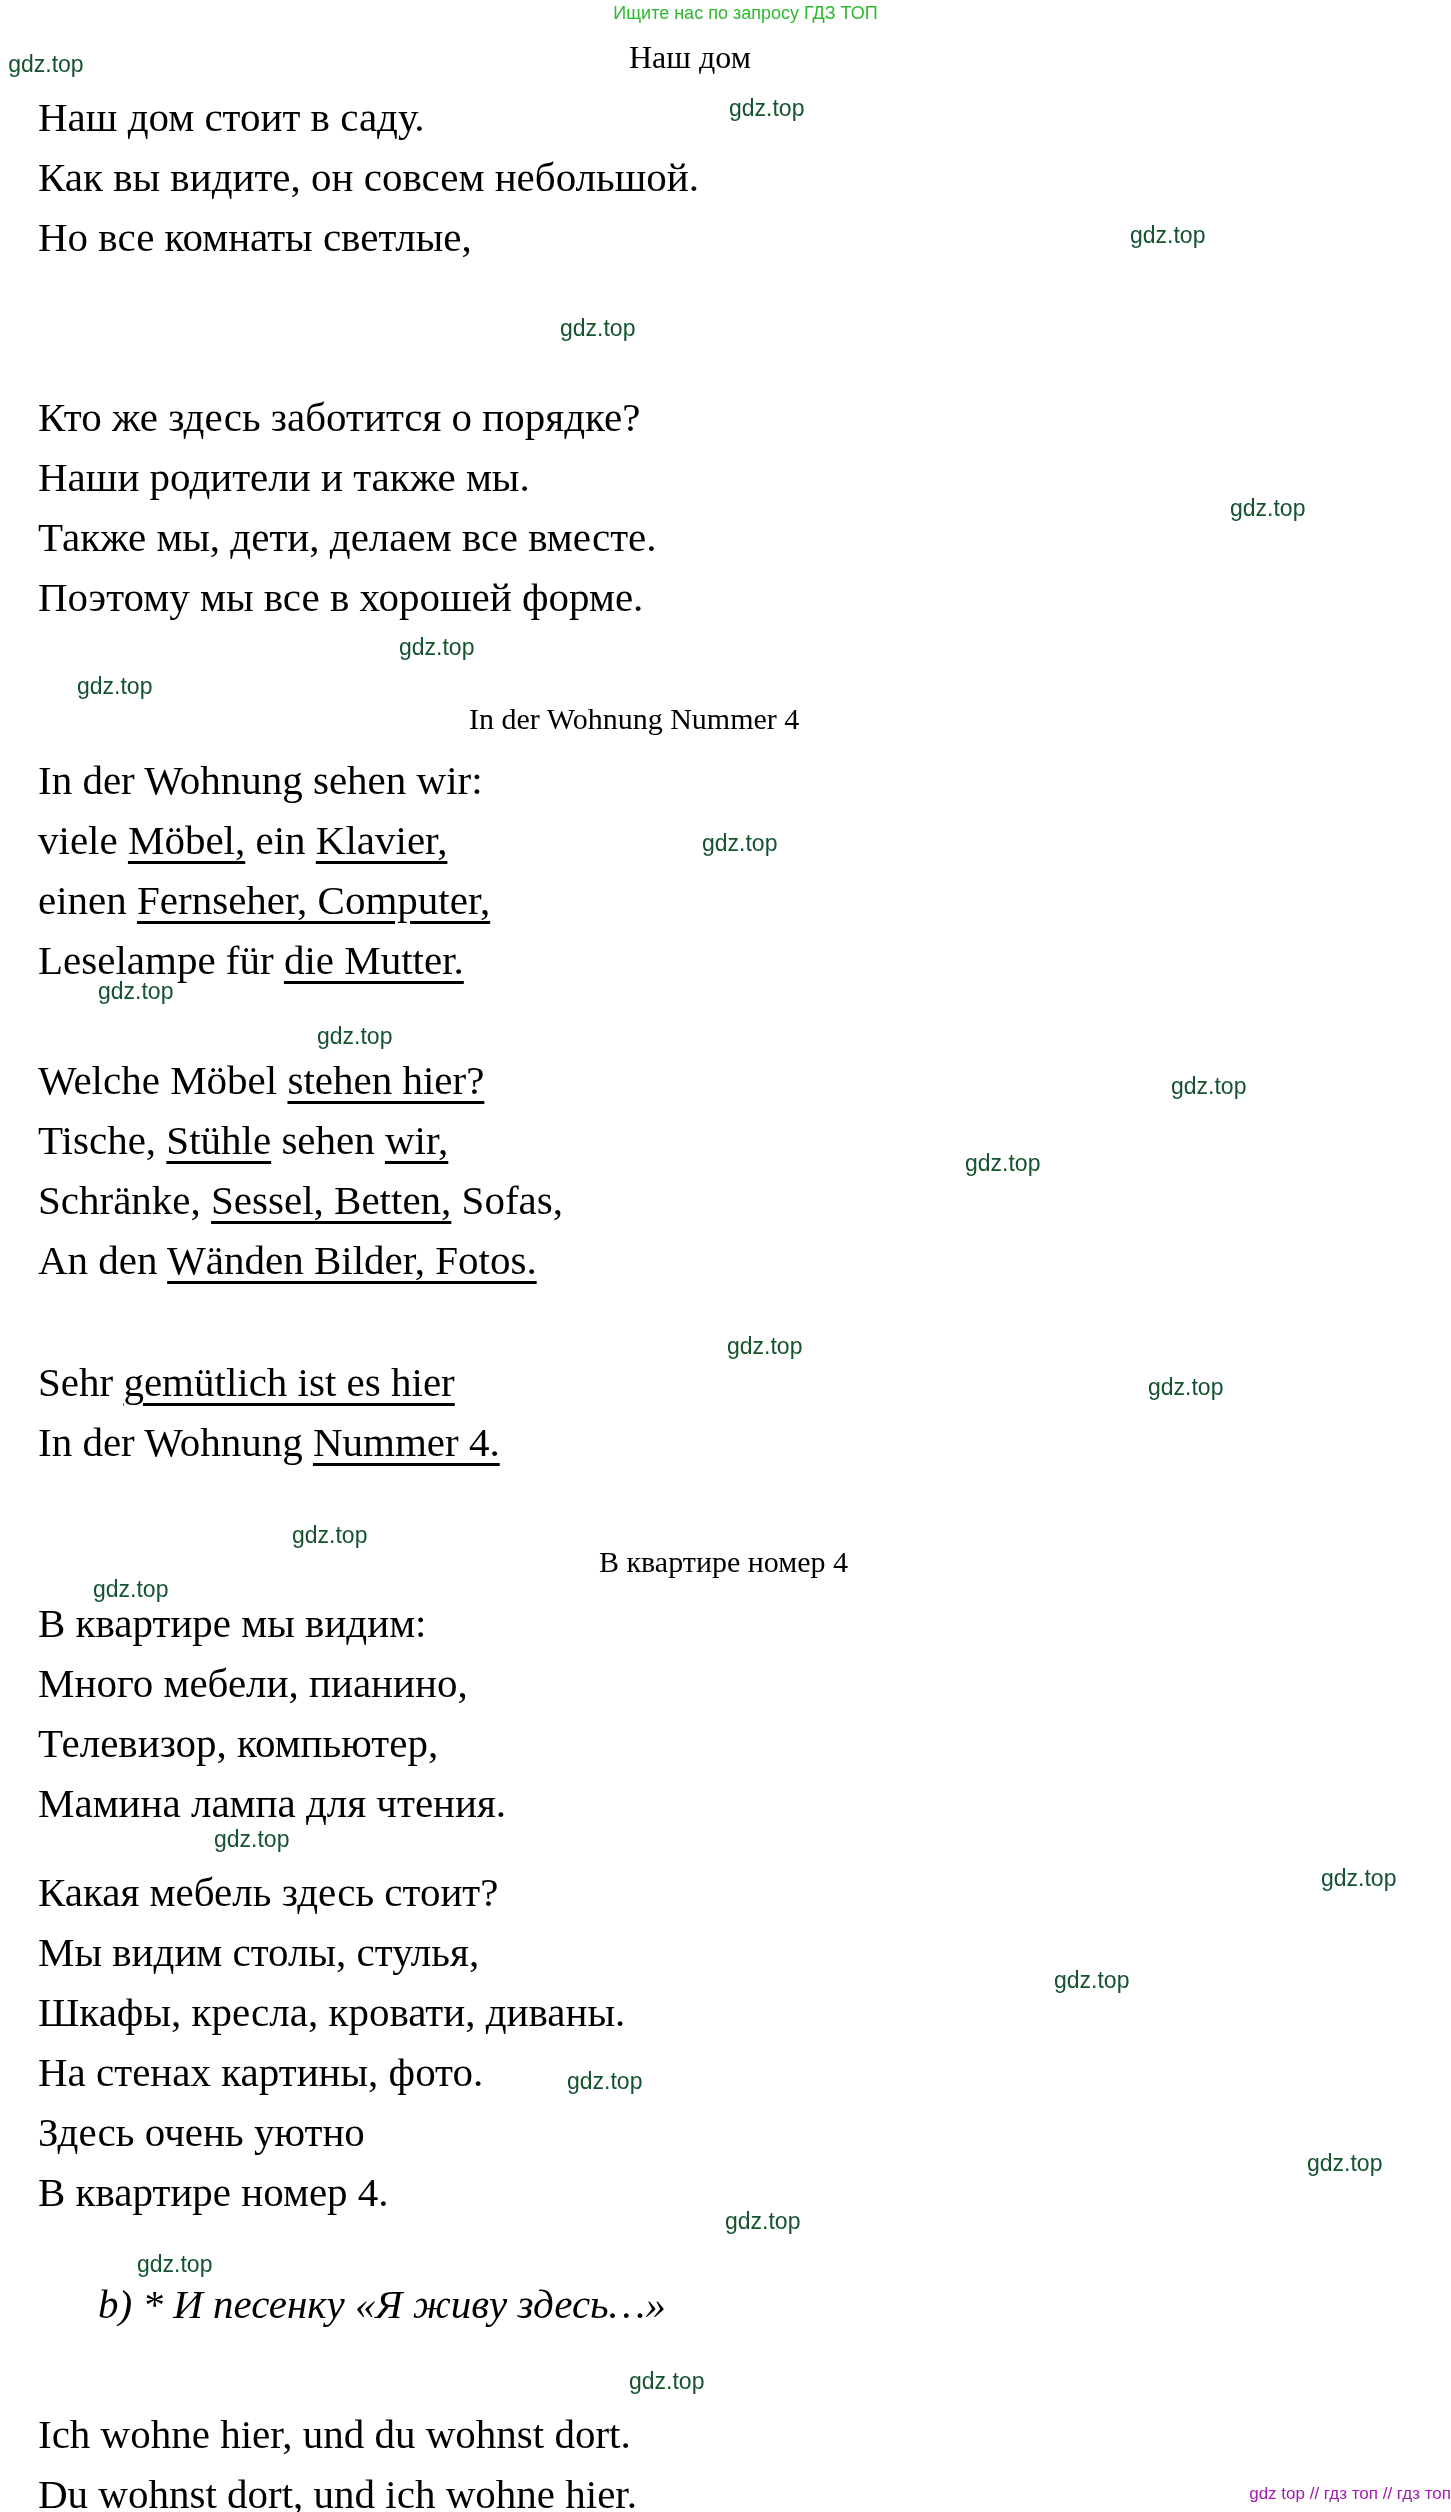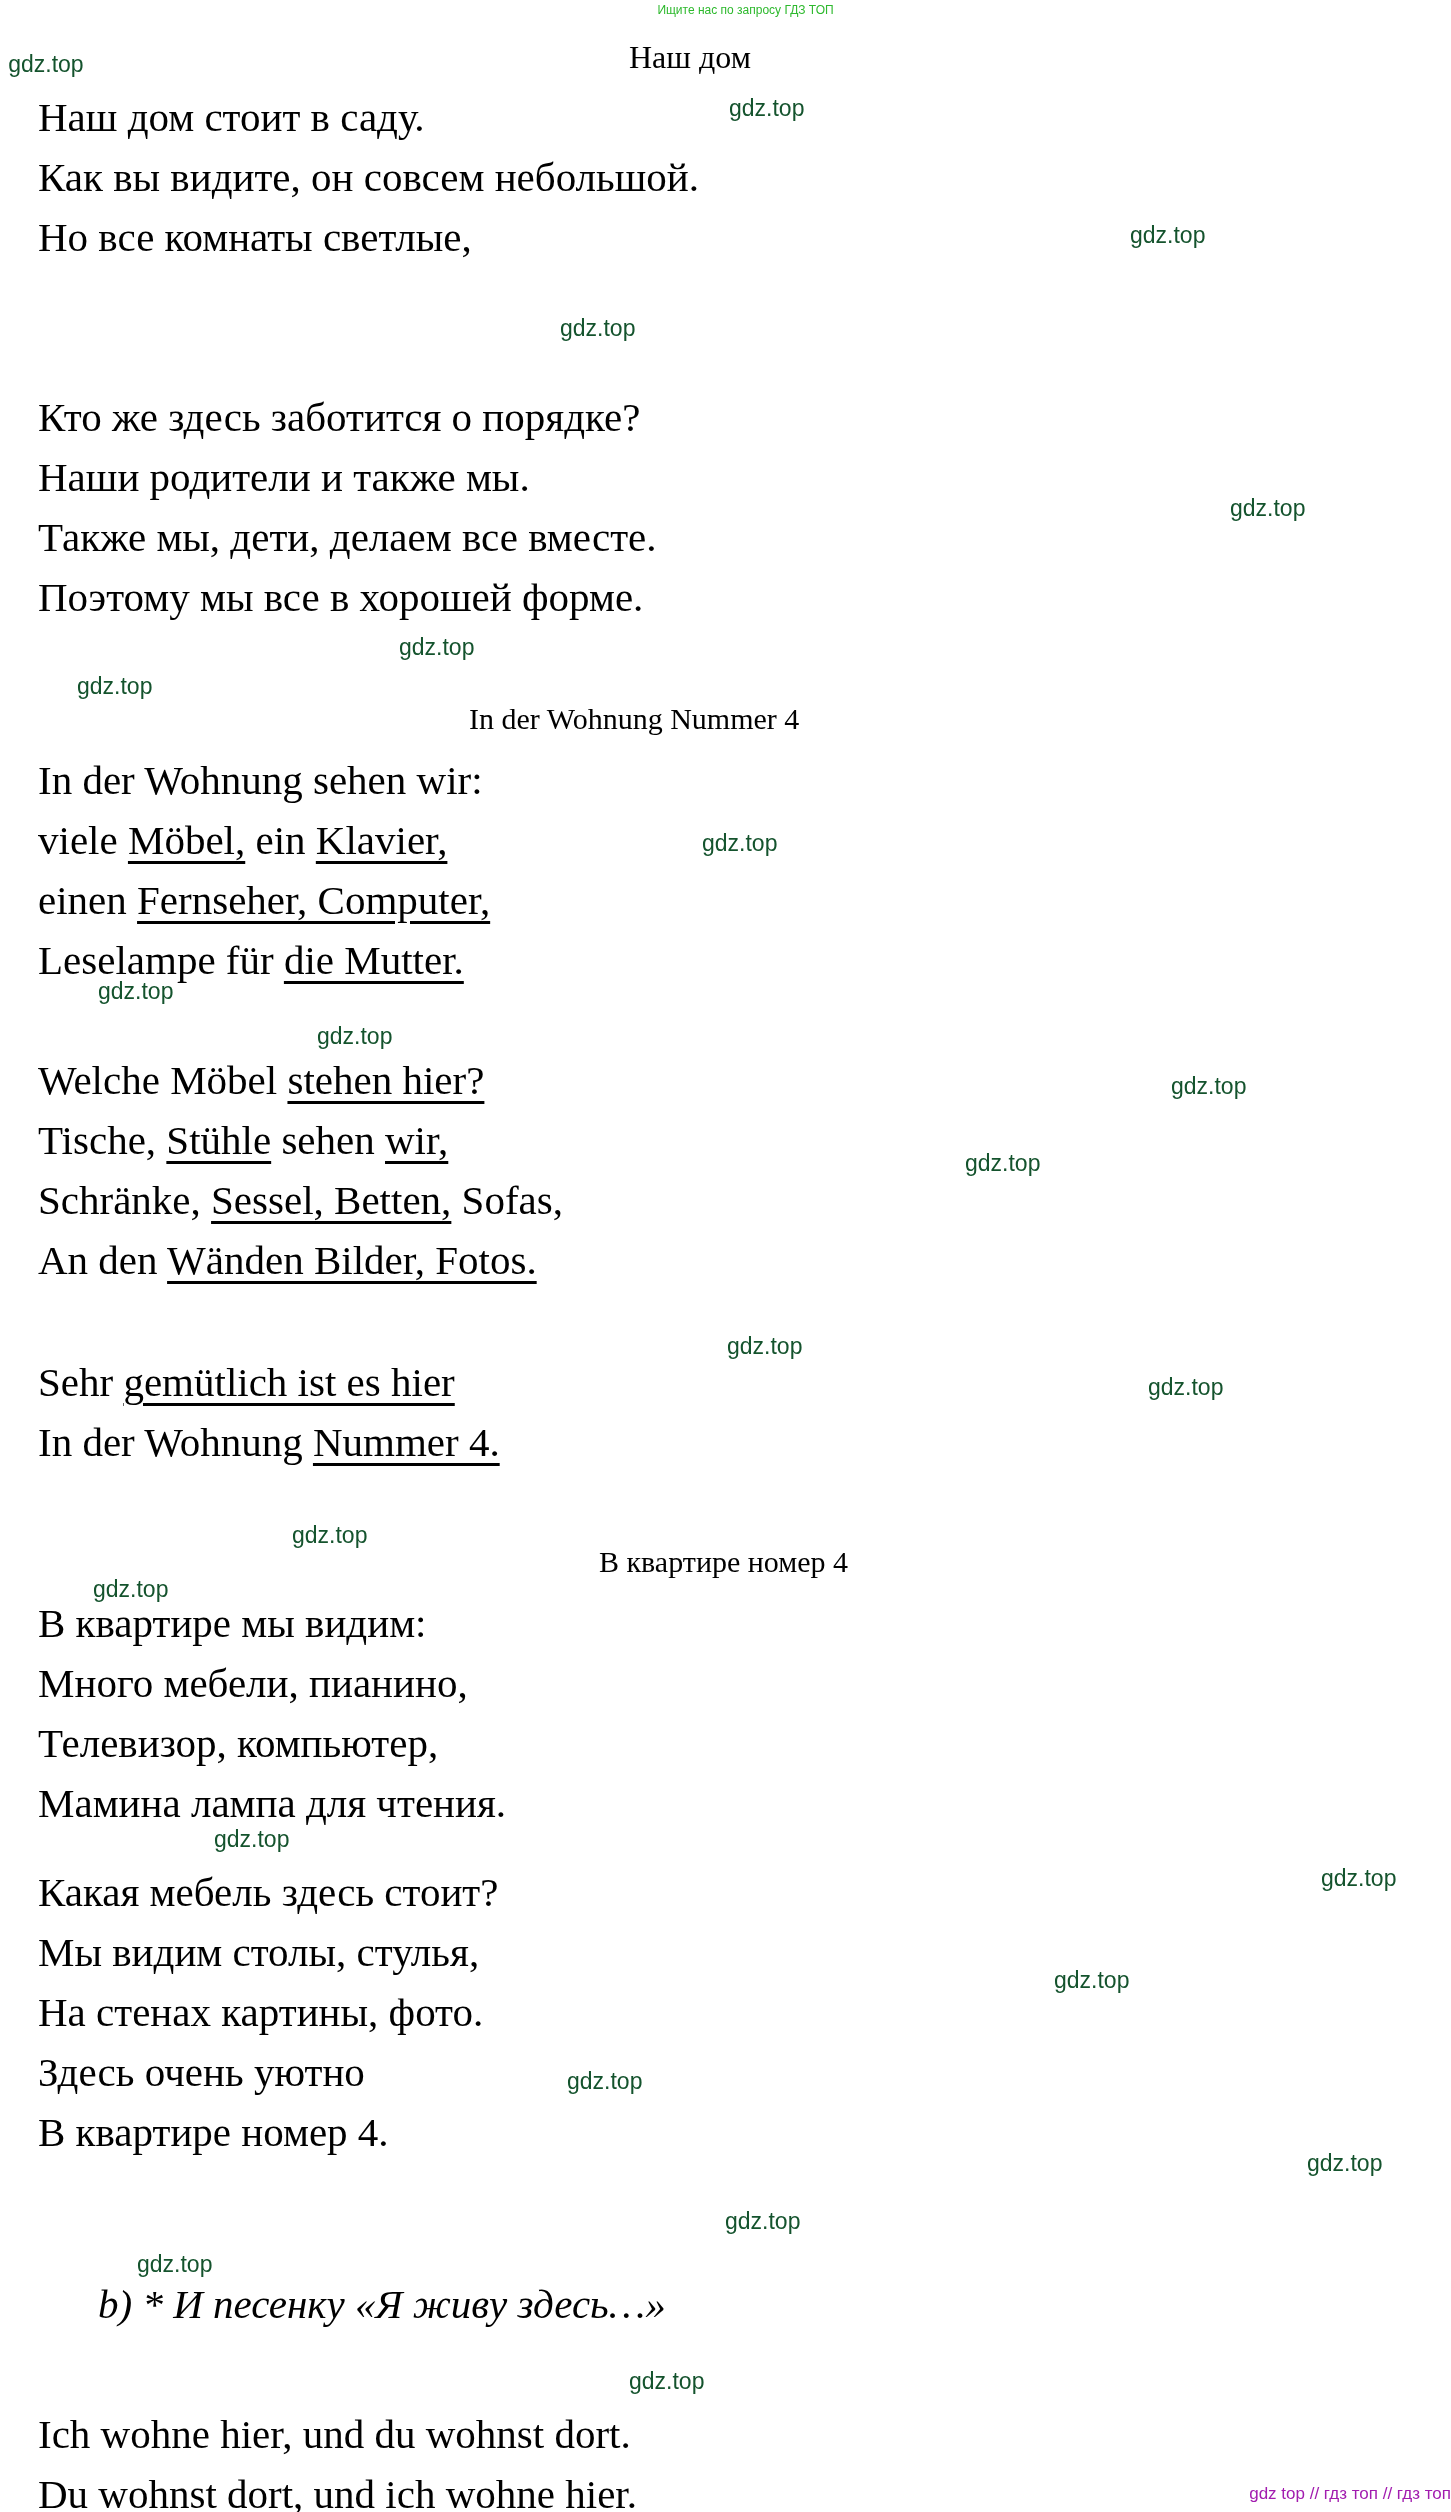--- a/index.html
+++ b/index.html
@@ -8,21 +8,21 @@
     width:1451px; height:2512px;
     position:relative;
     overflow:hidden;
     font-family:"Liberation Serif", serif;
     color:#000000;
   }
   .banner-top {
     position:absolute; top:3.3px; left:0; width:100%;
     text-align:center;
     font-family:"Liberation Sans", sans-serif;
-    font-size:12px; color:#2db92d;padding-left:40px;
+    font-size:18px; color:#2db92d;padding-left:40px;
   }
   .banner-bottom {
     position:absolute; top:2484px; left:0; width:100%;
     text-align:right;
     font-family:Liberation Sans, sans-serif;
     font-size:17px; color:#a21caf;
   }
   .wm {
     position:absolute;
     font-family:"Liberation Sans", sans-serif;
@@ -129,20 +129,21 @@
 <div class="stanza" style="top:1593px">
   <div class="line">В квартире мы видим:</div>
   <div class="line">Много мебели, пианино,</div>
   <div class="line">Телевизор, компьютер,</div>
   <div class="line">Мамина лампа для чтения.</div>
 </div>
 
 <div class="stanza" style="top:1862px">
   <div class="line">Какая мебель здесь стоит?</div>
   <div class="line">Мы видим столы, стулья,</div>
+  <div class="line">Шкафы, кресла, кровати, диваны.</div>
   <div class="line">На стенах картины, фото.</div>
   <div class="line">Здесь очень уютно</div>
   <div class="line">В квартире номер 4.</div>
 </div>
 
 <div class="song-note">b)  * И песенку «Я живу здесь…»</div>
 
 <div class="stanza" style="top:2404px">
   <div class="line">Ich wohne hier, und du wohnst dort.</div>
   <div class="line">Du wohnst dort, und ich wohne hier.</div>

